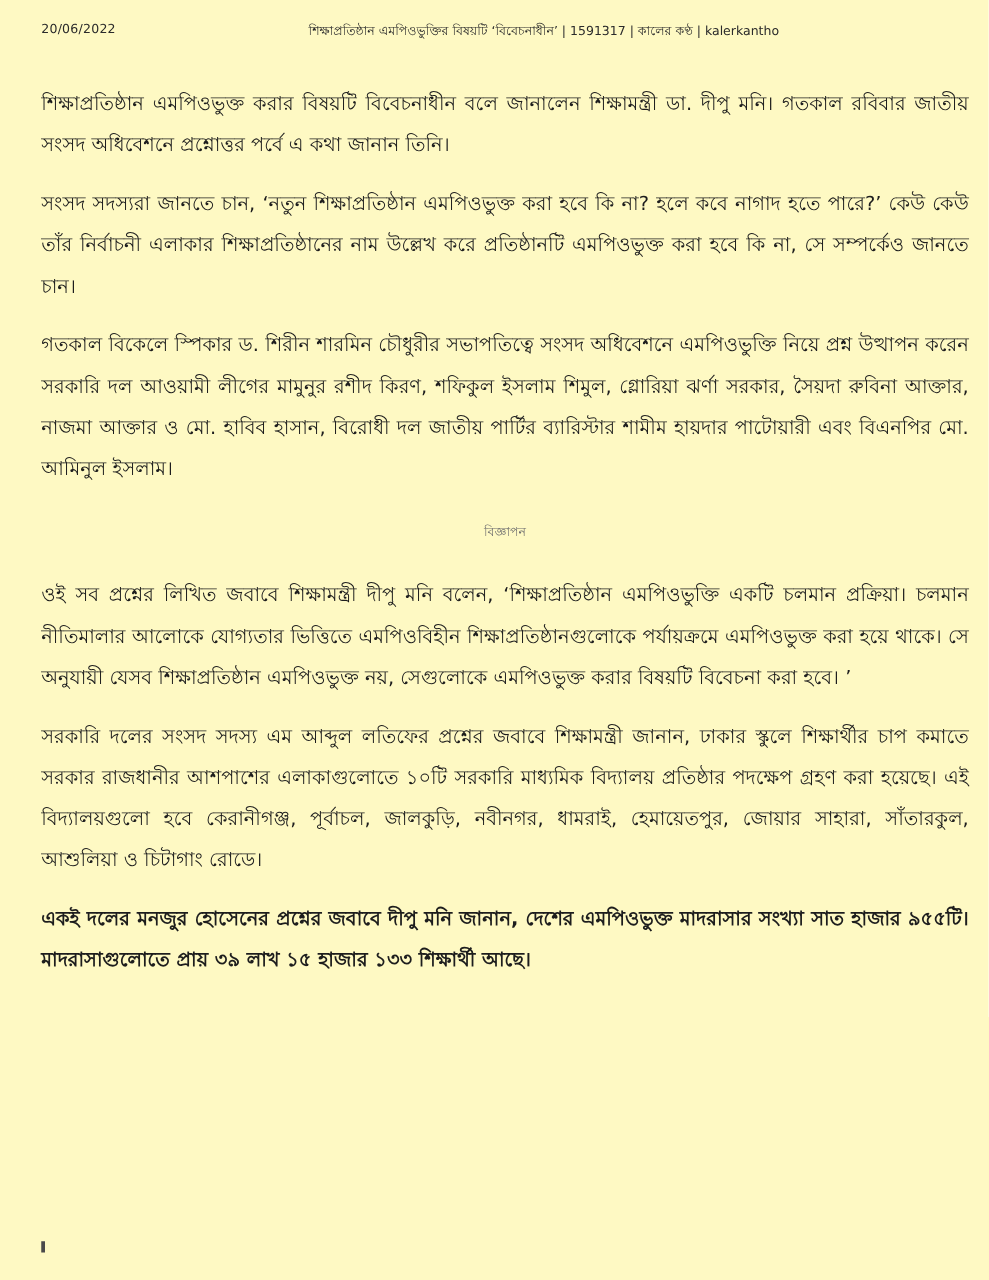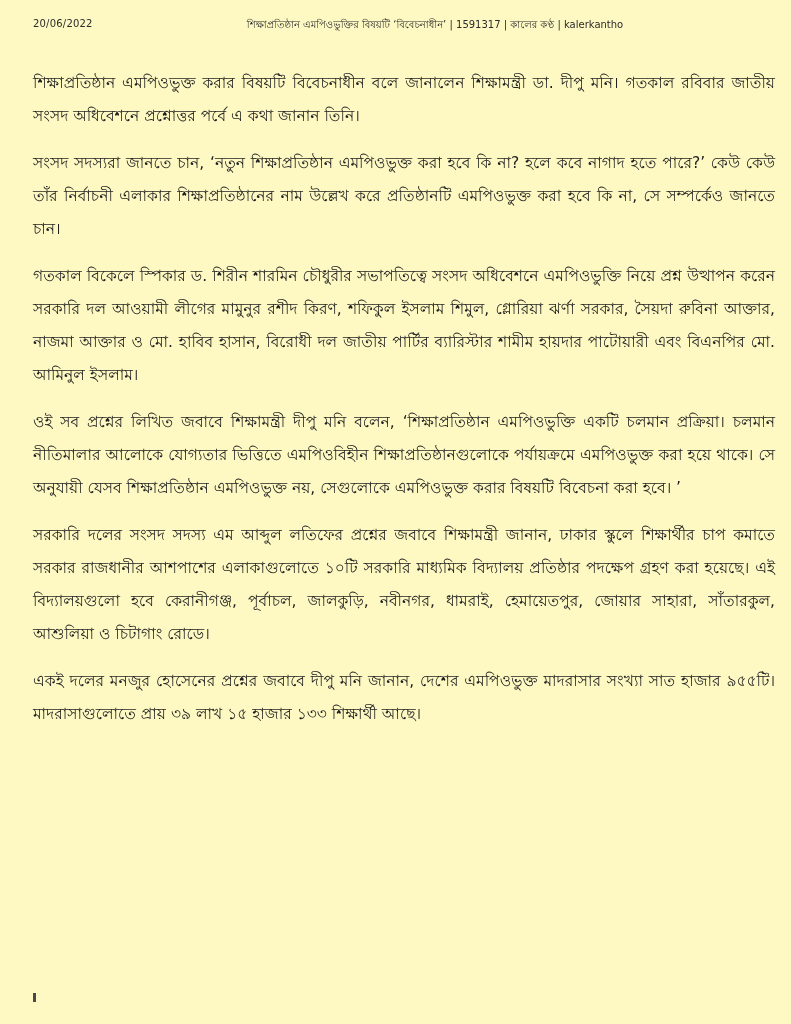--- a/index.html
+++ b/index.html
@@ -48,20 +48,21 @@
     color: #1d1d1d;
     font-size: 15.5px;
     line-height: 33px;
     text-align: justify;
   }
   .article p {
     margin: 0 0 14px 0;
   }
   .article p:last-child {
     margin-bottom: 0;
+    font-weight: bold;
   }
   .ad-slot {
     margin: 16px 0 19px 0;
     text-align: center;
   }
   .ad-label {
     font-size: 10px;
     line-height: 12px;
     color: #6e6e6e;
   }
@@ -82,20 +83,23 @@
   <div class="print-header">
     <span class="date">20/06/2022</span>
     <span class="title">শিক্ষাপ্রতিষ্ঠান এমপিওভুক্তির বিষয়টি ‘বিবেচনাধীন’ | 1591317 | কালের কণ্ঠ | kalerkantho</span>
   </div>
 
   <div class="article">
     <p>শিক্ষাপ্রতিষ্ঠান এমপিওভুক্ত করার বিষয়টি বিবেচনাধীন বলে জানালেন শিক্ষামন্ত্রী ডা. দীপু মনি। গতকাল রবিবার জাতীয় সংসদ অধিবেশনে প্রশ্নোত্তর পর্বে এ কথা জানান তিনি।</p>
     <p>সংসদ সদস্যরা জানতে চান, ‘নতুন শিক্ষাপ্রতিষ্ঠান এমপিওভুক্ত করা হবে কি না? হলে কবে নাগাদ হতে পারে?’ কেউ কেউ তাঁর নির্বাচনী এলাকার শিক্ষাপ্রতিষ্ঠানের নাম উল্লেখ করে প্রতিষ্ঠানটি এমপিওভুক্ত করা হবে কি না, সে সম্পর্কেও জানতে চান।</p>
     <p>গতকাল বিকেলে স্পিকার ড. শিরীন শারমিন চৌধুরীর সভাপতিত্বে সংসদ অধিবেশনে এমপিওভুক্তি নিয়ে প্রশ্ন উত্থাপন করেন সরকারি দল আওয়ামী লীগের মামুনুর রশীদ কিরণ, শফিকুল ইসলাম শিমুল, গ্লোরিয়া ঝর্ণা সরকার, সৈয়দা রুবিনা আক্তার, নাজমা আক্তার ও মো. হাবিব হাসান, বিরোধী দল জাতীয় পার্টির ব্যারিস্টার শামীম হায়দার পাটোয়ারী এবং বিএনপির মো. আমিনুল ইসলাম।</p>
 
+    <div class="ad-slot">
+      <span class="ad-label">বিজ্ঞাপন</span>
+    </div>
 
     <p>ওই সব প্রশ্নের লিখিত জবাবে শিক্ষামন্ত্রী দীপু মনি বলেন, ‘শিক্ষাপ্রতিষ্ঠান এমপিওভুক্তি একটি চলমান প্রক্রিয়া। চলমান নীতিমালার আলোকে যোগ্যতার ভিত্তিতে এমপিওবিহীন শিক্ষাপ্রতিষ্ঠানগুলোকে পর্যায়ক্রমে এমপিওভুক্ত করা হয়ে থাকে। সে অনুযায়ী যেসব শিক্ষাপ্রতিষ্ঠান এমপিওভুক্ত নয়, সেগুলোকে এমপিওভুক্ত করার বিষয়টি বিবেচনা করা হবে। ’</p>
     <p>সরকারি দলের সংসদ সদস্য এম আব্দুল লতিফের প্রশ্নের জবাবে শিক্ষামন্ত্রী জানান, ঢাকার স্কুলে শিক্ষার্থীর চাপ কমাতে সরকার রাজধানীর আশপাশের এলাকাগুলোতে ১০টি সরকারি মাধ্যমিক বিদ্যালয় প্রতিষ্ঠার পদক্ষেপ গ্রহণ করা হয়েছে। এই বিদ্যালয়গুলো হবে কেরানীগঞ্জ, পূর্বাচল, জালকুড়ি, নবীনগর, ধামরাই, হেমায়েতপুর, জোয়ার সাহারা, সাঁতারকুল, আশুলিয়া ও চিটাগাং রোডে।</p>
     <p>একই দলের মনজুর হোসেনের প্রশ্নের জবাবে দীপু মনি জানান, দেশের এমপিওভুক্ত মাদরাসার সংখ্যা সাত হাজার ৯৫৫টি। মাদরাসাগুলোতে প্রায় ৩৯ লাখ ১৫ হাজার ১৩৩ শিক্ষার্থী আছে।</p>
   </div>
 
   <div class="footer-mark"></div>
 
 </div>
 

